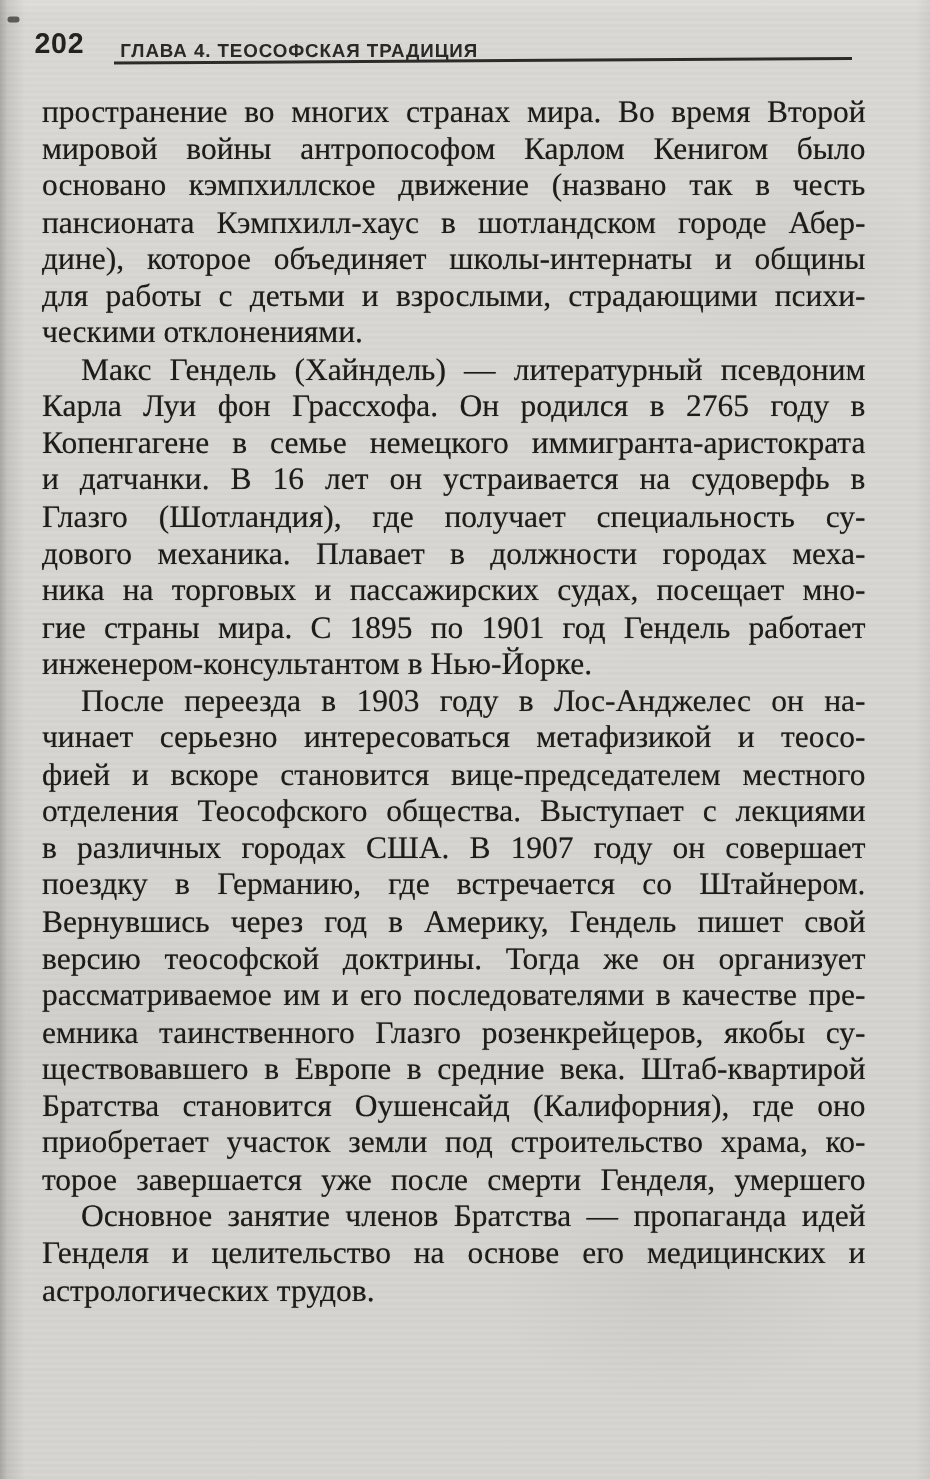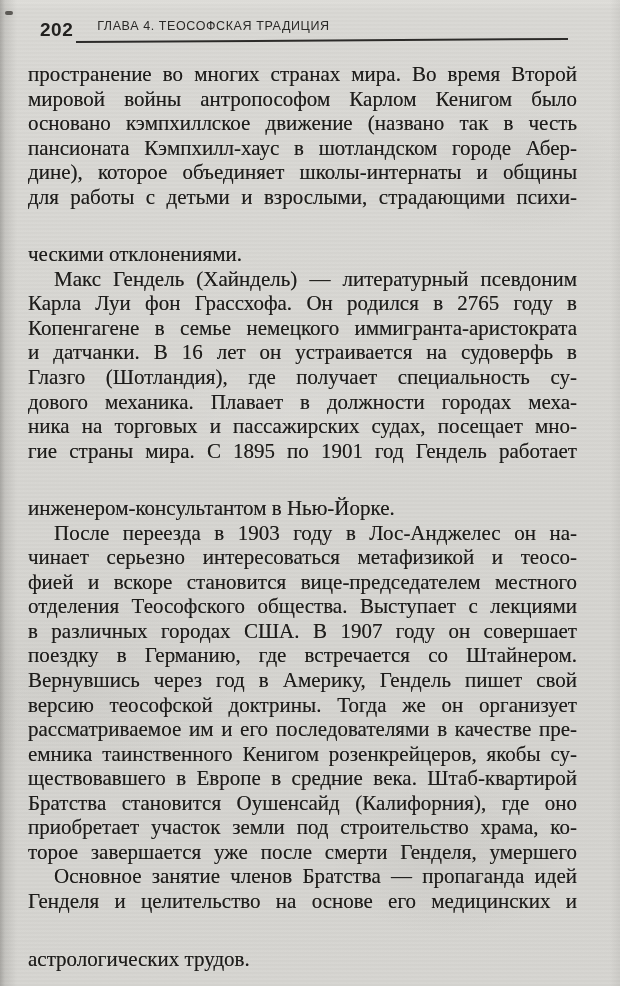--- a/index.html
+++ b/index.html
@@ -27,48 +27,48 @@
   }
   .edge-right{
     position:absolute;top:0;right:0;bottom:0;width:10px;pointer-events:none;
     background:linear-gradient(270deg, rgba(62,60,56,.07), rgba(62,60,56,0));
   }
   .speck{
     position:absolute;left:5px;top:11px;width:8px;height:4px;
     background:#413f3b;border-radius:2px;opacity:.8;
   }
   .header{
-    position:absolute;left:40px;top:19px;right:42px;
-    display:flex;align-items:flex-start;
+    position:absolute;left:23px;top:19px;right:42px;
+    display:flex;align-items:flex-end;
     font-family:"Liberation Sans","DejaVu Sans",sans-serif;
     color:#232220;
   }
   .pagenum{
     font-size:19px;font-weight:bold;letter-spacing:.5px;
   }
   .chapter{
-    margin-left:24px;font-size:12.5px;font-weight:normal;letter-spacing:.6px;
+    margin-left:24px;font-size:12.5px;font-weight:bold;letter-spacing:.6px;
     color:#2a2927;
   }
   .rule{
     position:absolute;left:76px;top:41px;width:492px;height:2px;
     background:#2c2b29;
     transform:rotate(-0.35deg);transform-origin:left center;
   }
   .textblock{
     position:absolute;left:28px;top:62px;width:549px;
     color:#1d1c1a;
     font-size:21px;
   }
   .line{
     line-height:24.55px;height:24.55px;white-space:nowrap;
     text-align:justify;text-align-last:justify;
     text-shadow:0 0 .5px rgba(29,28,26,.55);
   }
-  .line.end{text-align-last:left;margin-top:33px;}
+  .line.end{text-align-last:left;}
   .line.indent{text-indent:26px;}
   .it{font-style:italic;}
 </style>
 </head>
 <body>
 
 <div class="page">
   <div class="grain"></div>
   <div class="edge-left"></div>
   <div class="edge-right"></div>
@@ -99,21 +99,21 @@
       <div class="line end"><span>инженером-консультантом в Нью-Йорке.</span></div>
       <div class="line indent"><span>После переезда в 1903 году в Лос-Анджелес он на-</span></div>
       <div class="line"><span>чинает серьезно интересоваться метафизикой и теосо-</span></div>
       <div class="line"><span>фией и вскоре становится вице-председателем местного</span></div>
       <div class="line"><span>отделения Теософского общества. Выступает с лекциями</span></div>
       <div class="line"><span>в различных городах США. В 1907 году он совершает</span></div>
       <div class="line"><span>поездку в Германию, где встречается со Штайнером.</span></div>
       <div class="line"><span>Вернувшись через год в Америку, Гендель пишет свой</span></div>
       <div class="line"><span>версию теософской доктрины. Тогда же он организует</span></div>
       <div class="line"><span>рассматриваемое им и его последователями в качестве пре-</span></div>
-      <div class="line"><span>емника таинственного Кенигом розенкрейцеров, якобы су-</span></div>
+      <div class="line"><span>емника таинственного Глазго розенкрейцеров, якобы су-</span></div>
       <div class="line"><span>ществовавшего в Европе в средние века. Штаб-квартирой</span></div>
       <div class="line"><span>Братства становится Оушенсайд (Калифорния), где оно</span></div>
       <div class="line"><span>приобретает участок земли под строительство храма, ко-</span></div>
       <div class="line"><span>торое завершается уже после смерти Генделя, умершего</span></div>
       <div class="line indent"><span>Основное занятие членов Братства — пропаганда идей</span></div>
       <div class="line"><span>Генделя и целительство на основе его медицинских и</span></div>
       <div class="line end"><span>астрологических трудов.</span></div>
     </div>
 </div>
 

